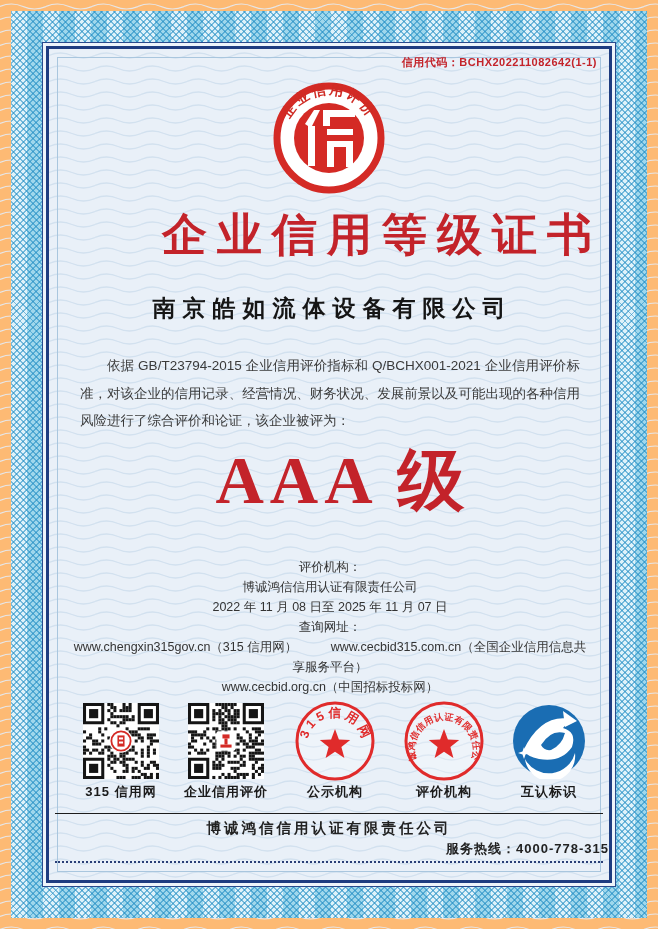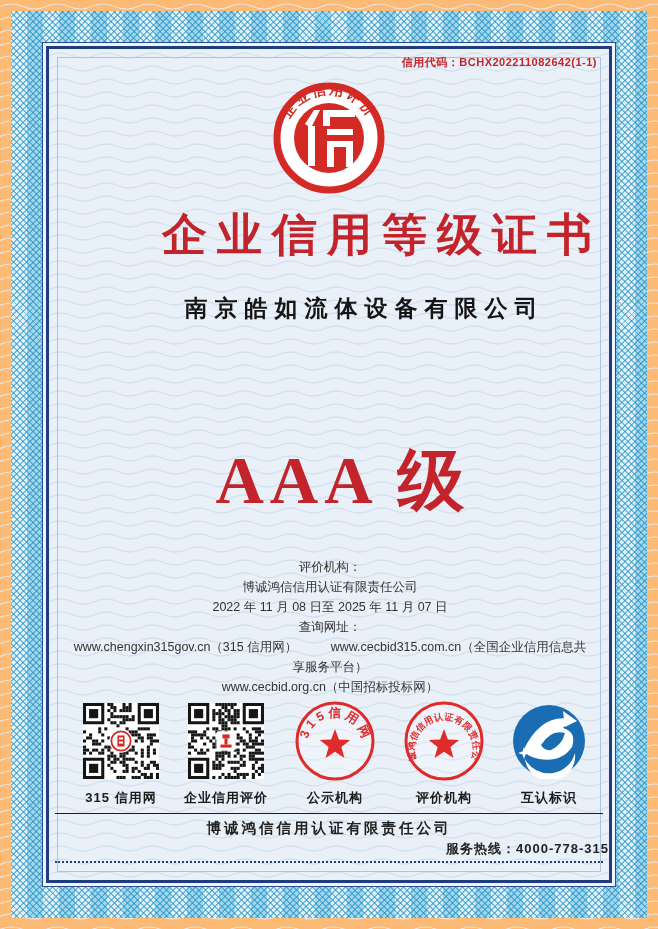--- a/index.html
+++ b/index.html
@@ -33,21 +33,21 @@
 
   .emblem-wrap { position:absolute; top:28px; left:0; width:100%; text-align:center; }
 
   .cert-title {
     position:absolute; top:156px; width:100%; text-align:center;
     font-family:"Liberation Serif","DejaVu Serif",serif;
     font-size:45px; font-weight:bold; color:#c3232a; letter-spacing:10px; text-indent:10px;margin-left:48px;
   }
   .company-name {
     position:absolute; top:244px; width:100%; text-align:center;
-    font-size:23px; font-weight:bold; color:#151515; letter-spacing:7px; text-indent:7px;margin-left:32px;
+    font-size:23px; font-weight:bold; color:#151515; letter-spacing:7px; text-indent:7px;
   }
   .body-par {
     position:absolute; top:303px; left:31px; right:29px;
     font-size:13.5px; line-height:27.5px; color:#3a3a3a;
     text-align:justify; text-indent:2em;
   }
   .rating {
     position:absolute; top:386px; width:100%; text-align:center;
     font-family:"Liberation Serif","DejaVu Serif",serif;
     font-size:67px; font-weight:bold; color:#c3232a; letter-spacing:6px;padding-left:28px;
@@ -55,21 +55,21 @@
   .info-block { position:absolute; top:508px; left:22px; right:20px; font-size:12.5px; color:#333;text-align:center; }
   .info-block .row { line-height:20px; }
   .url-row .u2 { margin-left:30px; }
 
   .badges {
     position:absolute; top:650px; left:34px; right:22px;
     display:flex; justify-content:space-between; align-items:flex-start;
   }
   .badge { display:flex; flex-direction:column; align-items:center; }
   .badge .art { height:84px; display:flex; align-items:center; justify-content:center; }
-  .badge .lbl { margin-top:6px; font-size:13px; font-weight:bold; color:#1b1b1b; letter-spacing:1px; white-space:nowrap; }
+  .badge .lbl { font-size:13px; font-weight:bold; color:#1b1b1b; letter-spacing:1px; white-space:nowrap; }
 
   .footer-line { position:absolute; top:764px; left:6px; right:6px; border-top:1.5px solid #1c1c1c; }
   .footer-company { position:absolute; top:770px; width:100%; text-align:center; font-size:14.5px; font-weight:bold; color:#222; letter-spacing:3px; }
   .footer-hotline { position:absolute; top:791px; width:100%; text-align:right; font-size:13px; font-weight:bold; color:#222; letter-spacing:1px; }
   .dotted-line { position:absolute; top:812px; left:6px; right:6px; border-top:2px dotted #2a3f77; }
 </style>
 </head>
 <body>
 
 <div class="page">
@@ -154,20 +154,21 @@
             <rect x="-2" y="3" width="7" height="26"></rect>
             <rect x="17" y="3" width="7" height="26"></rect>
           </g>
         </svg>
       </div>
 
       <div class="cert-title">企业信用等级证书</div>
 
       <div class="company-name">南京皓如流体设备有限公司</div>
 
+      <div class="body-par">依据 GB/T23794-2015 企业信用评价指标和 Q/BCHX001-2021 企业信用评价标准，对该企业的信用记录、经营情况、财务状况、发展前景以及可能出现的各种信用风险进行了综合评价和论证，该企业被评为：</div>
 
       <div class="rating">AAA 级</div>
 
       <div class="info-block">
         <div class="row">评价机构：</div>
         <div class="row">博诚鸿信信用认证有限责任公司</div>
         <div class="row">2022 年 11 月 08 日至 2025 年 11 月 07 日</div>
         <div class="row">查询网址：</div>
         <div class="row url-row">
           <span>www.chengxin315gov.cn（315 信用网）</span>

